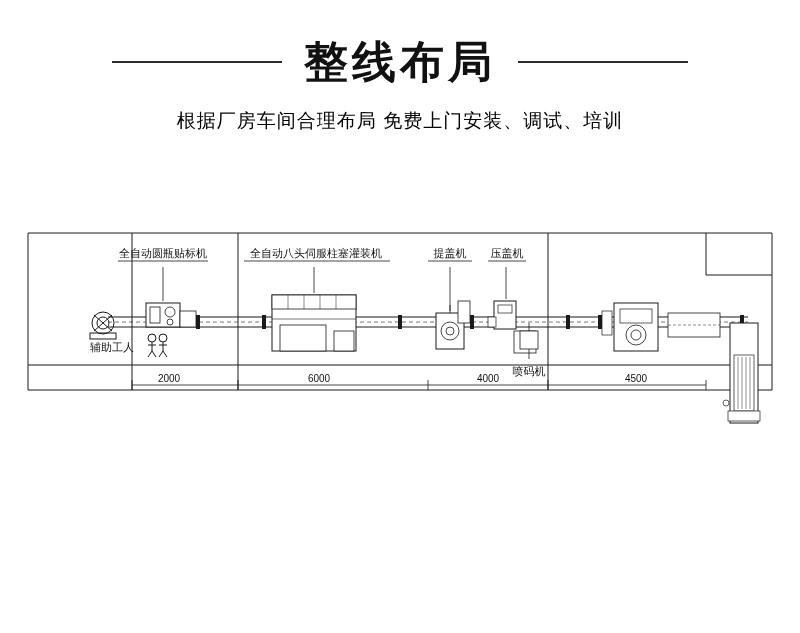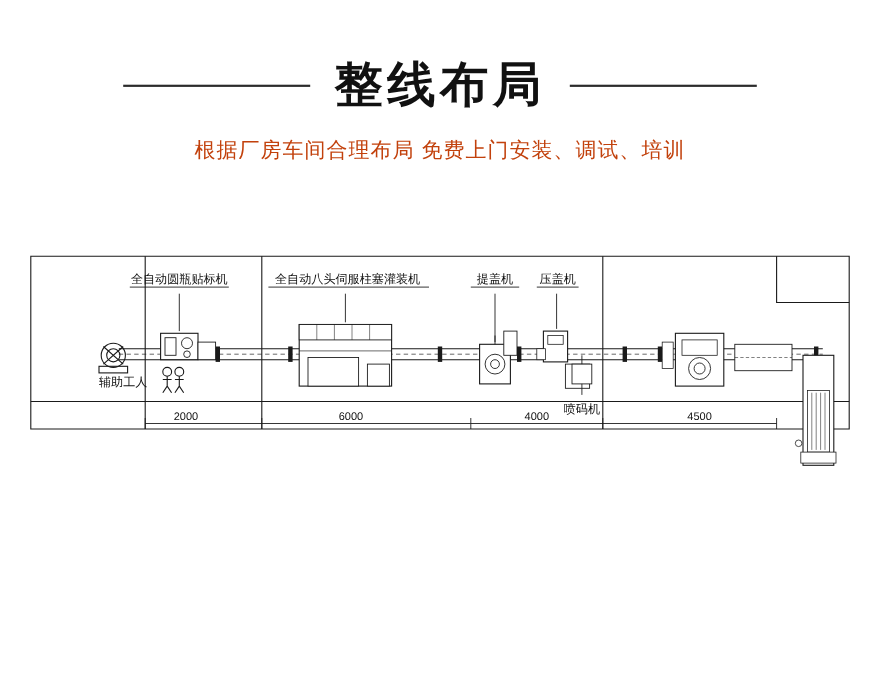--- a/index.html
+++ b/index.html
@@ -15,21 +15,21 @@
     overflow: hidden;
     position: relative;
   }
   .page {
     width: 800px;
     height: 633px;
     position: relative;
   }
   
   .header {
-    padding-top: 54px;
+    padding-top: 38px;
     text-align: center;
   }
   .title-row {
     display: flex;
     align-items: center;
     justify-content: center;
     gap: 22px;
   }
   .title-rule {
     width: 170px;
@@ -40,21 +40,21 @@
     font-size: 44px;
     font-weight: bold;
     letter-spacing: 4px;
     line-height: 1.1;
     color: #111111;
     white-space: nowrap;
   }
   .subtitle {
     margin-top: 22px;
     font-size: 19px;
-    color: #c2410c;
+    color: #000000;
     letter-spacing: 1px;
   }
   
   .drawing-wrap {
     position: absolute;
     left: 0;
     top: 205px;
     width: 788px;
     height: 300px;
   }

